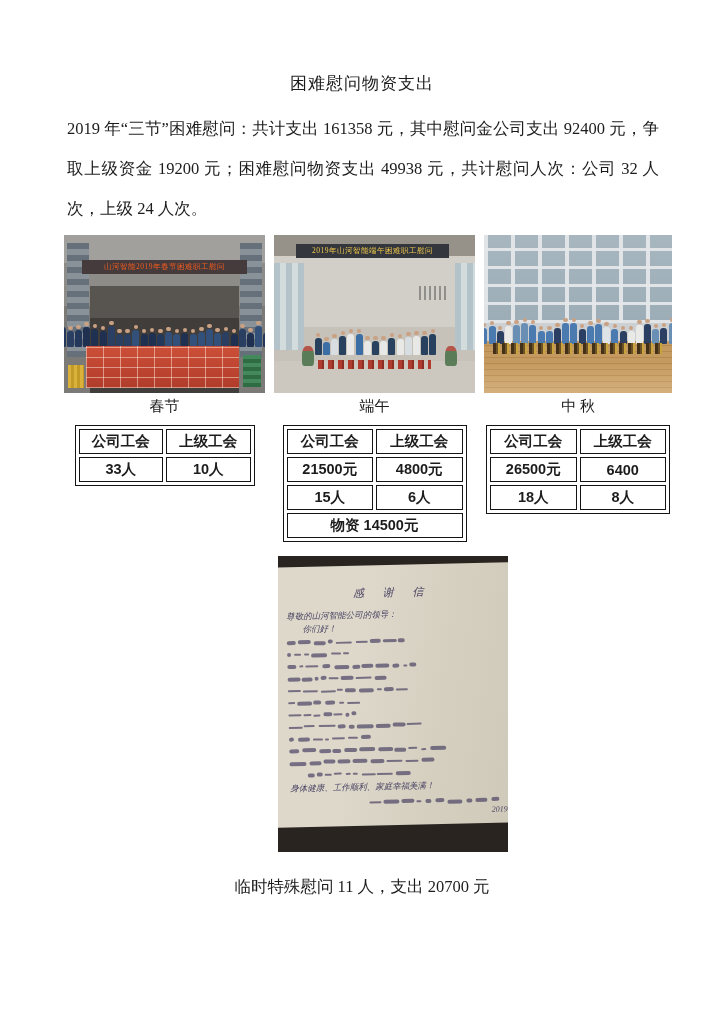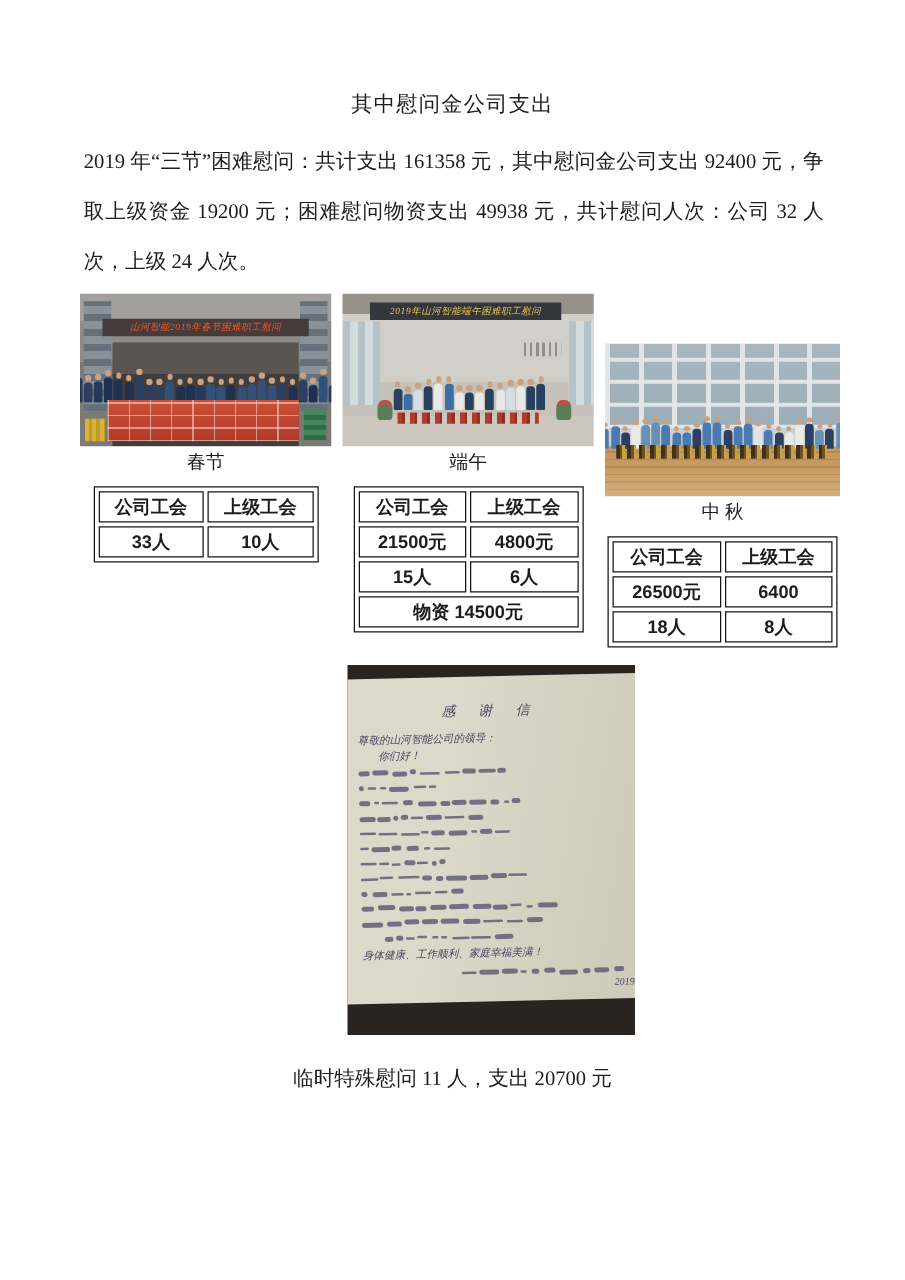--- a/index.html
+++ b/index.html
@@ -17,23 +17,23 @@
     font-size:17px; letter-spacing:1px; font-weight:400;
   }
   .doc-paragraph {
     width:592px; margin:14px 0 0 67px;
     font-size:16.5px; line-height:40px; text-align:justify;
   }
 
   
   .cols { display:flex; justify-content:space-between; width:608px; margin:6px 0 0 64px; }
   .col { display:flex; flex-direction:column; }
-  .col1,.col2 { width:201px; } .col3 { width:188px;margin-top:40px; }
-
-  .photo { position:relative; height:122px; width:100%; overflow:hidden; background:#8e8d8b;font-style:italic; }
+  .col1,.col2 { width:201px; } .col3 { width:188px; }
+
+  .photo { position:relative; height:158px; width:100%; overflow:hidden; background:#8e8d8b; }
   .caption { text-align:center; font-size:15px; height:24px; line-height:26px; }
 
   
   .ph1 { background:linear-gradient(#a2a09d 0 18%, #8e8c89 18% 45%, #7c7a77 45%); }
   .p1-win { position:absolute; top:5%; width:11%; height:72%;
             background:repeating-linear-gradient(0deg,#65707a 0 6px,#8a9299 6px 12px); }
   .p1-win.l{left:1.5%;} .p1-win.r{right:1.5%;}
   .p1-entrance { position:absolute; left:13%; right:13%; top:32%; bottom:0;
             background:linear-gradient(#58544f 0 30%, #413d3a 30%); }
   .p1-banner { position:absolute; left:9%; right:9%; top:16%; height:14px;
@@ -119,21 +119,21 @@
   .letter-sign .sq-line { height:10px; }
 
   
   .footer-note { text-align:center; font-size:16.5px; margin-top:24px; }
 </style>
 </head>
 <body>
 
 <div class="page">
 
-  <div class="doc-title">其中慰问金公司支出</div>
+  <div class="doc-title">困难慰问物资支出</div>
 
   <div class="doc-paragraph">2019 年“三节”困难慰问：共计支出 161358 元，其中慰问金公司支出 92400 元，争取上级资金 19200 元；困难慰问物资支出 49938 元，共计慰问人次：公司 32 人次，上级 24 人次。</div>
 
   <div class="cols">
 
     <div class="col col1">
       <div class="photo ph1">
         <div class="p1-win l"></div>
         <div class="p1-win r"></div>
         <div class="p1-entrance"></div>

